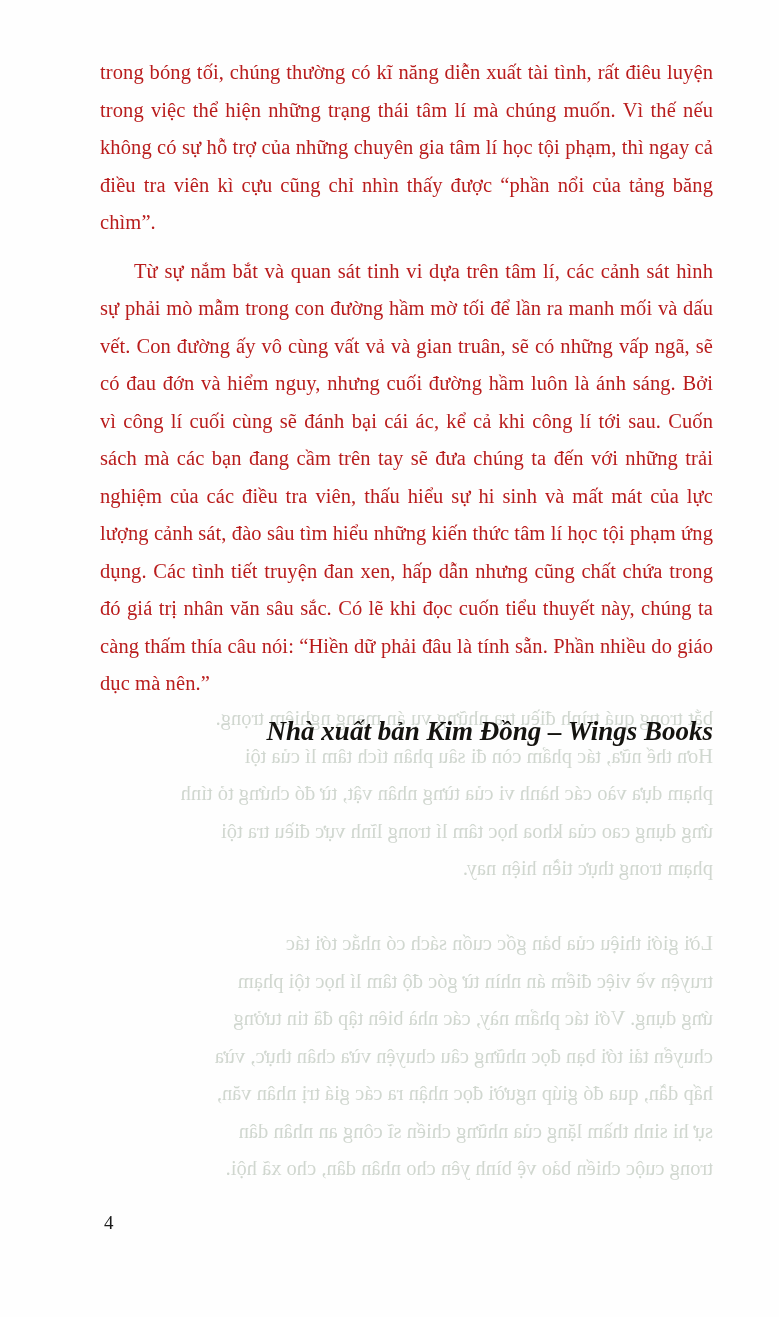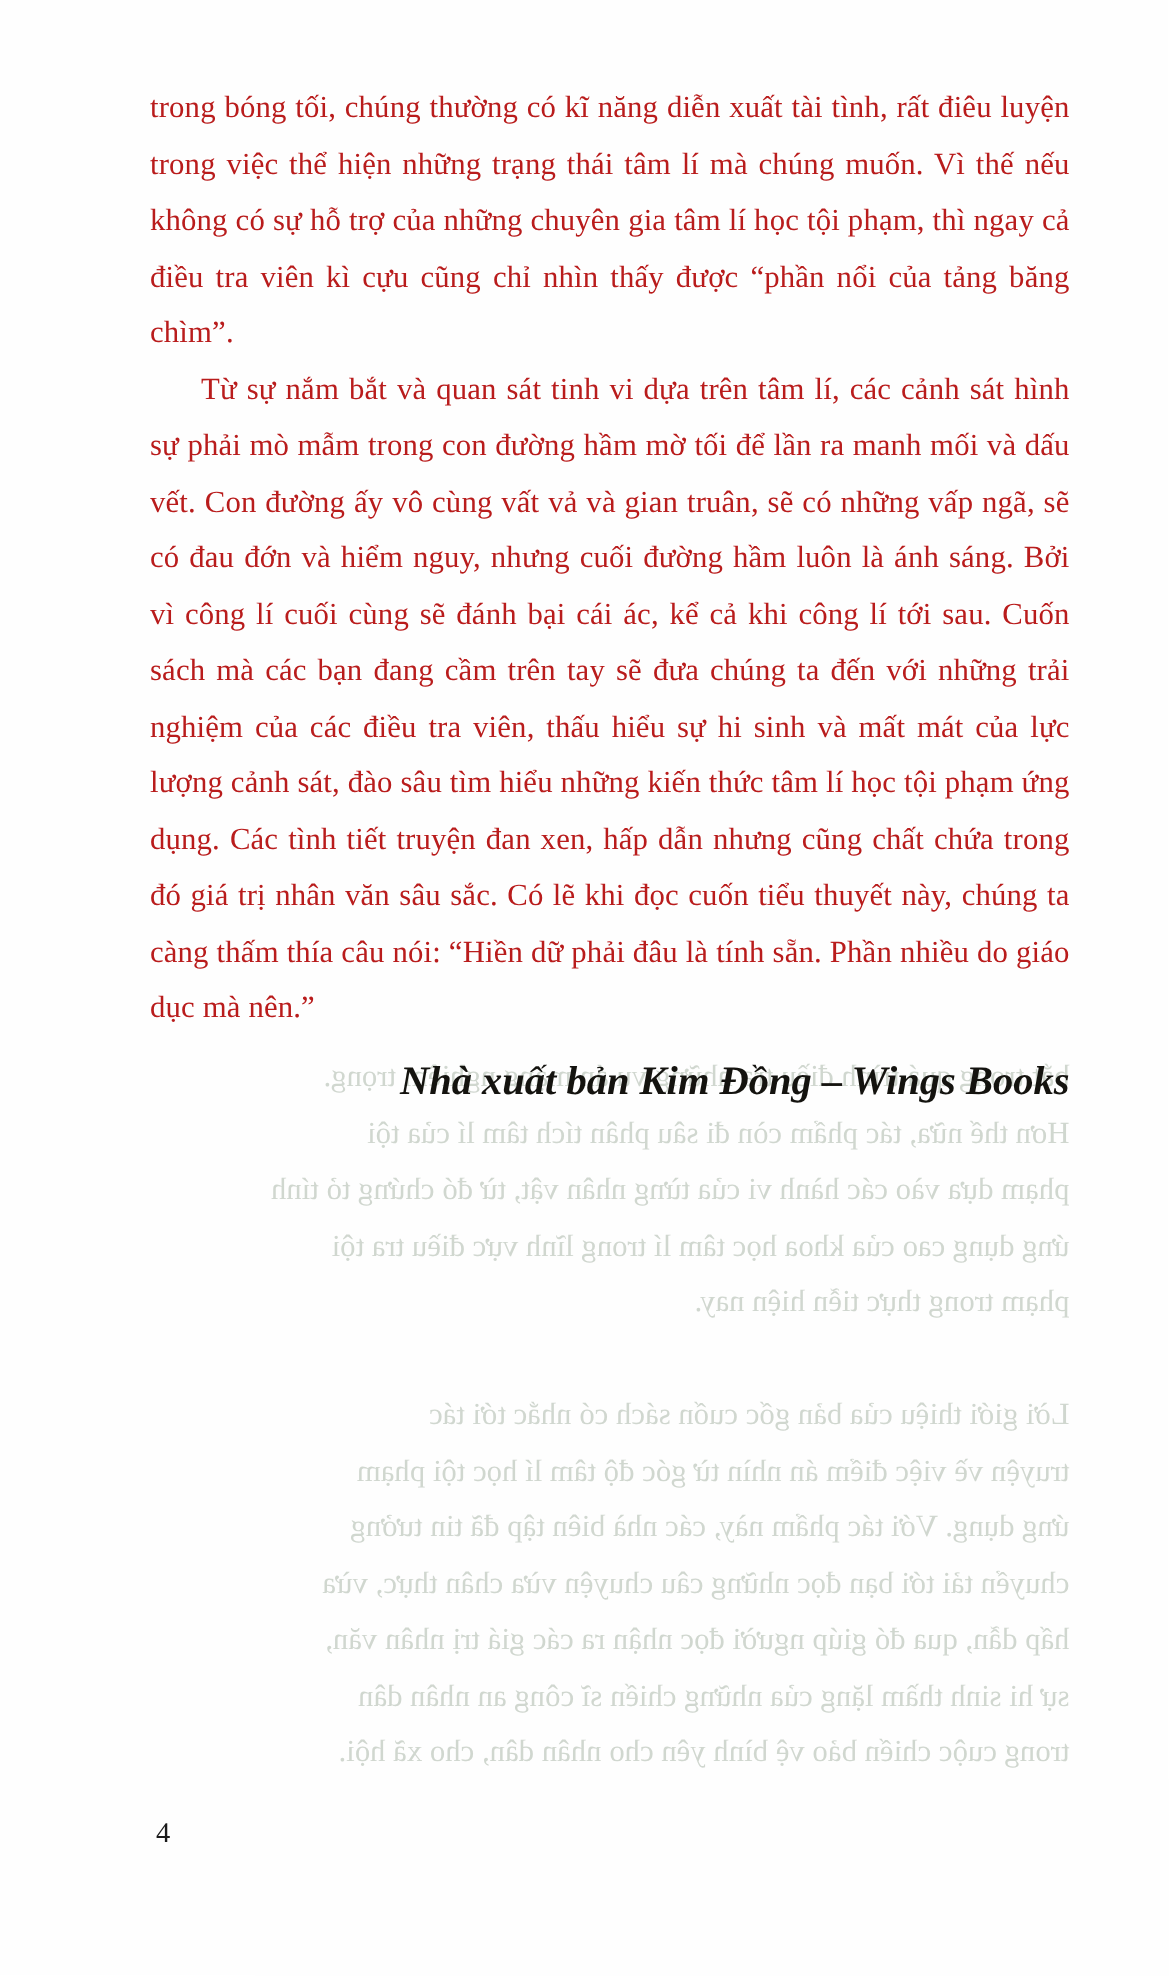--- a/index.html
+++ b/index.html
@@ -29,21 +29,21 @@
   .para {
     margin: 0;
     font-size: 20.5px;
     line-height: 37.5px;
     text-align: justify;
     text-justify: inter-word;
     color: #b91c1c;
     letter-spacing: 0.1px;
   }
   .para + .para {
-    margin-top: 0px;
+    margin-top: 11px;
   }
   .indent {
     text-indent: 34px;
   }
   .attribution {
     margin: 10px 0 0 0;
     text-align: right;
     font-weight: bold;
     font-style: italic;
     font-size: 27px;

